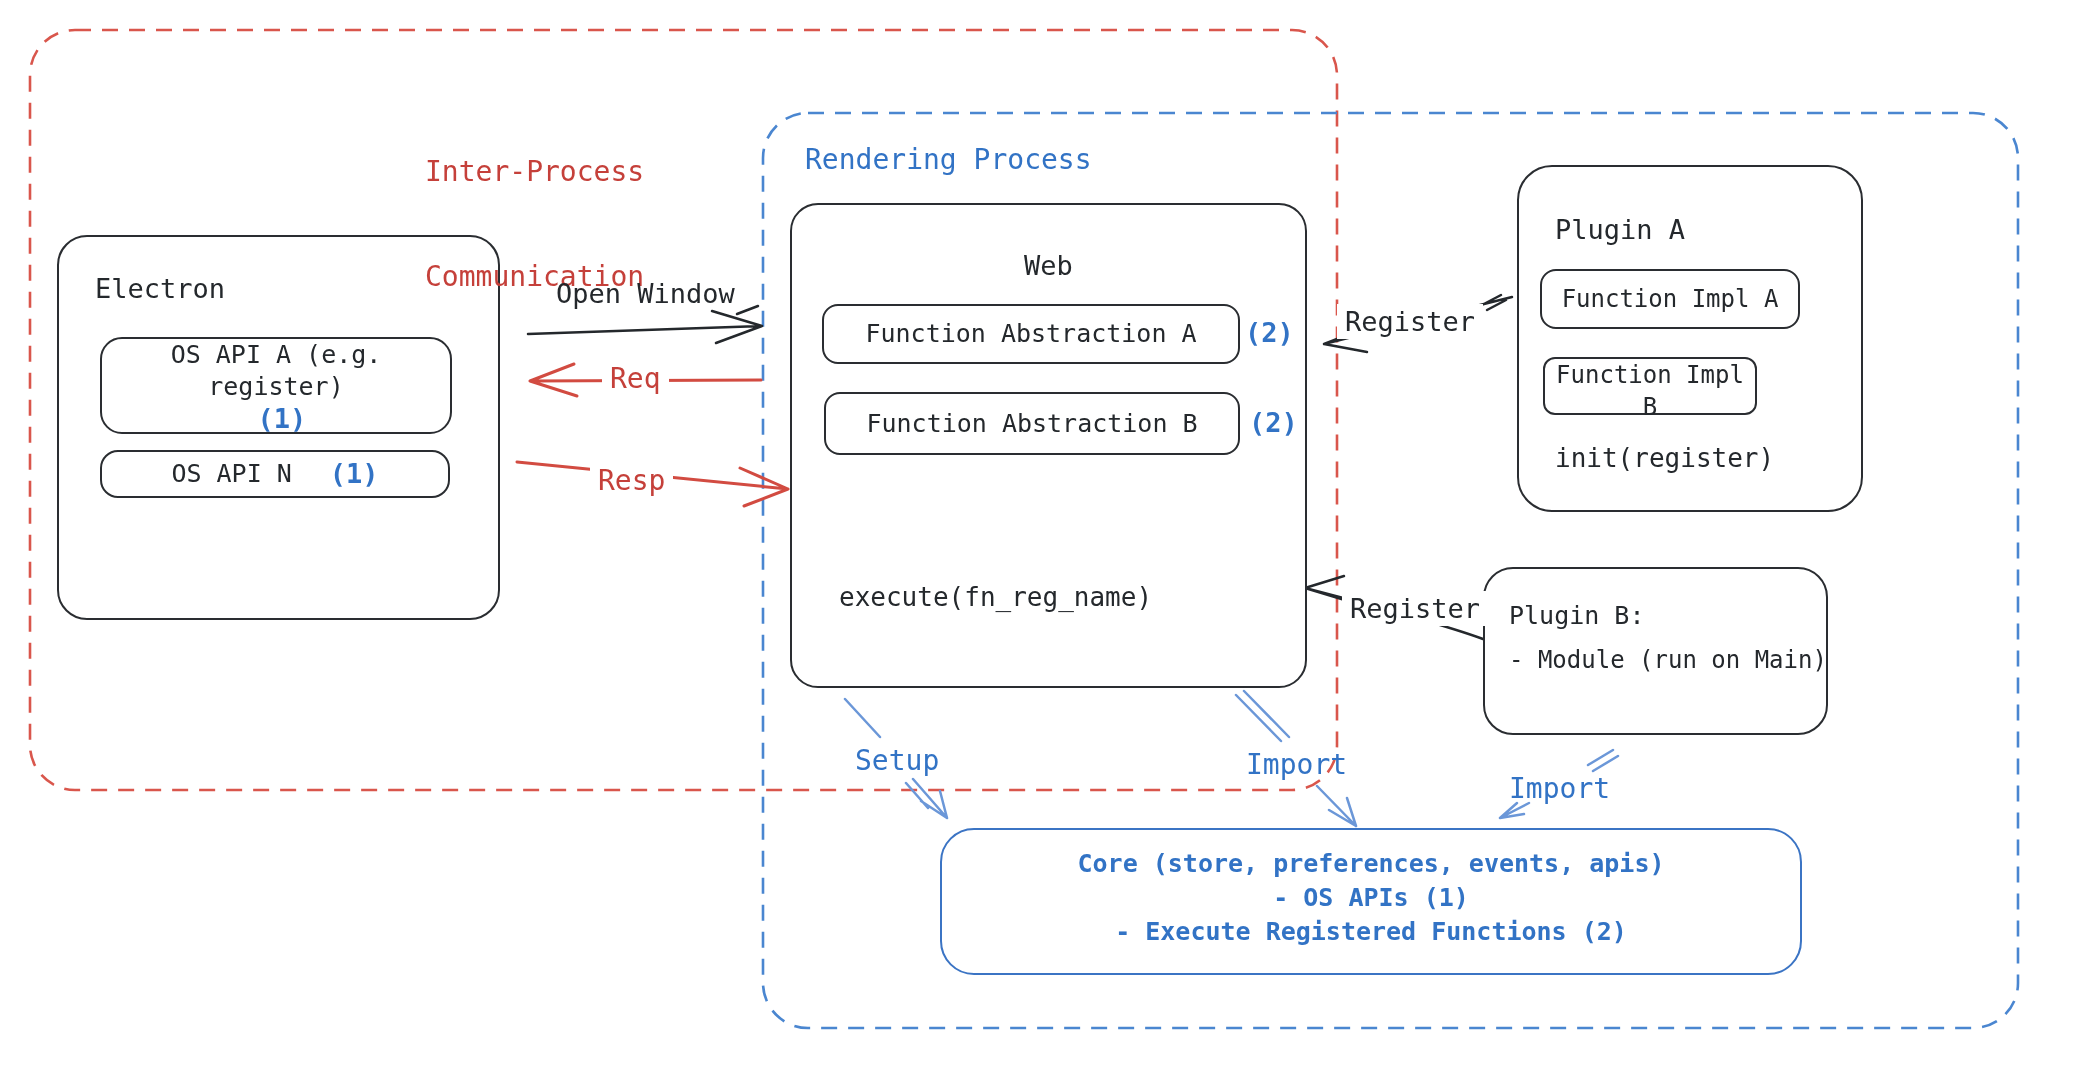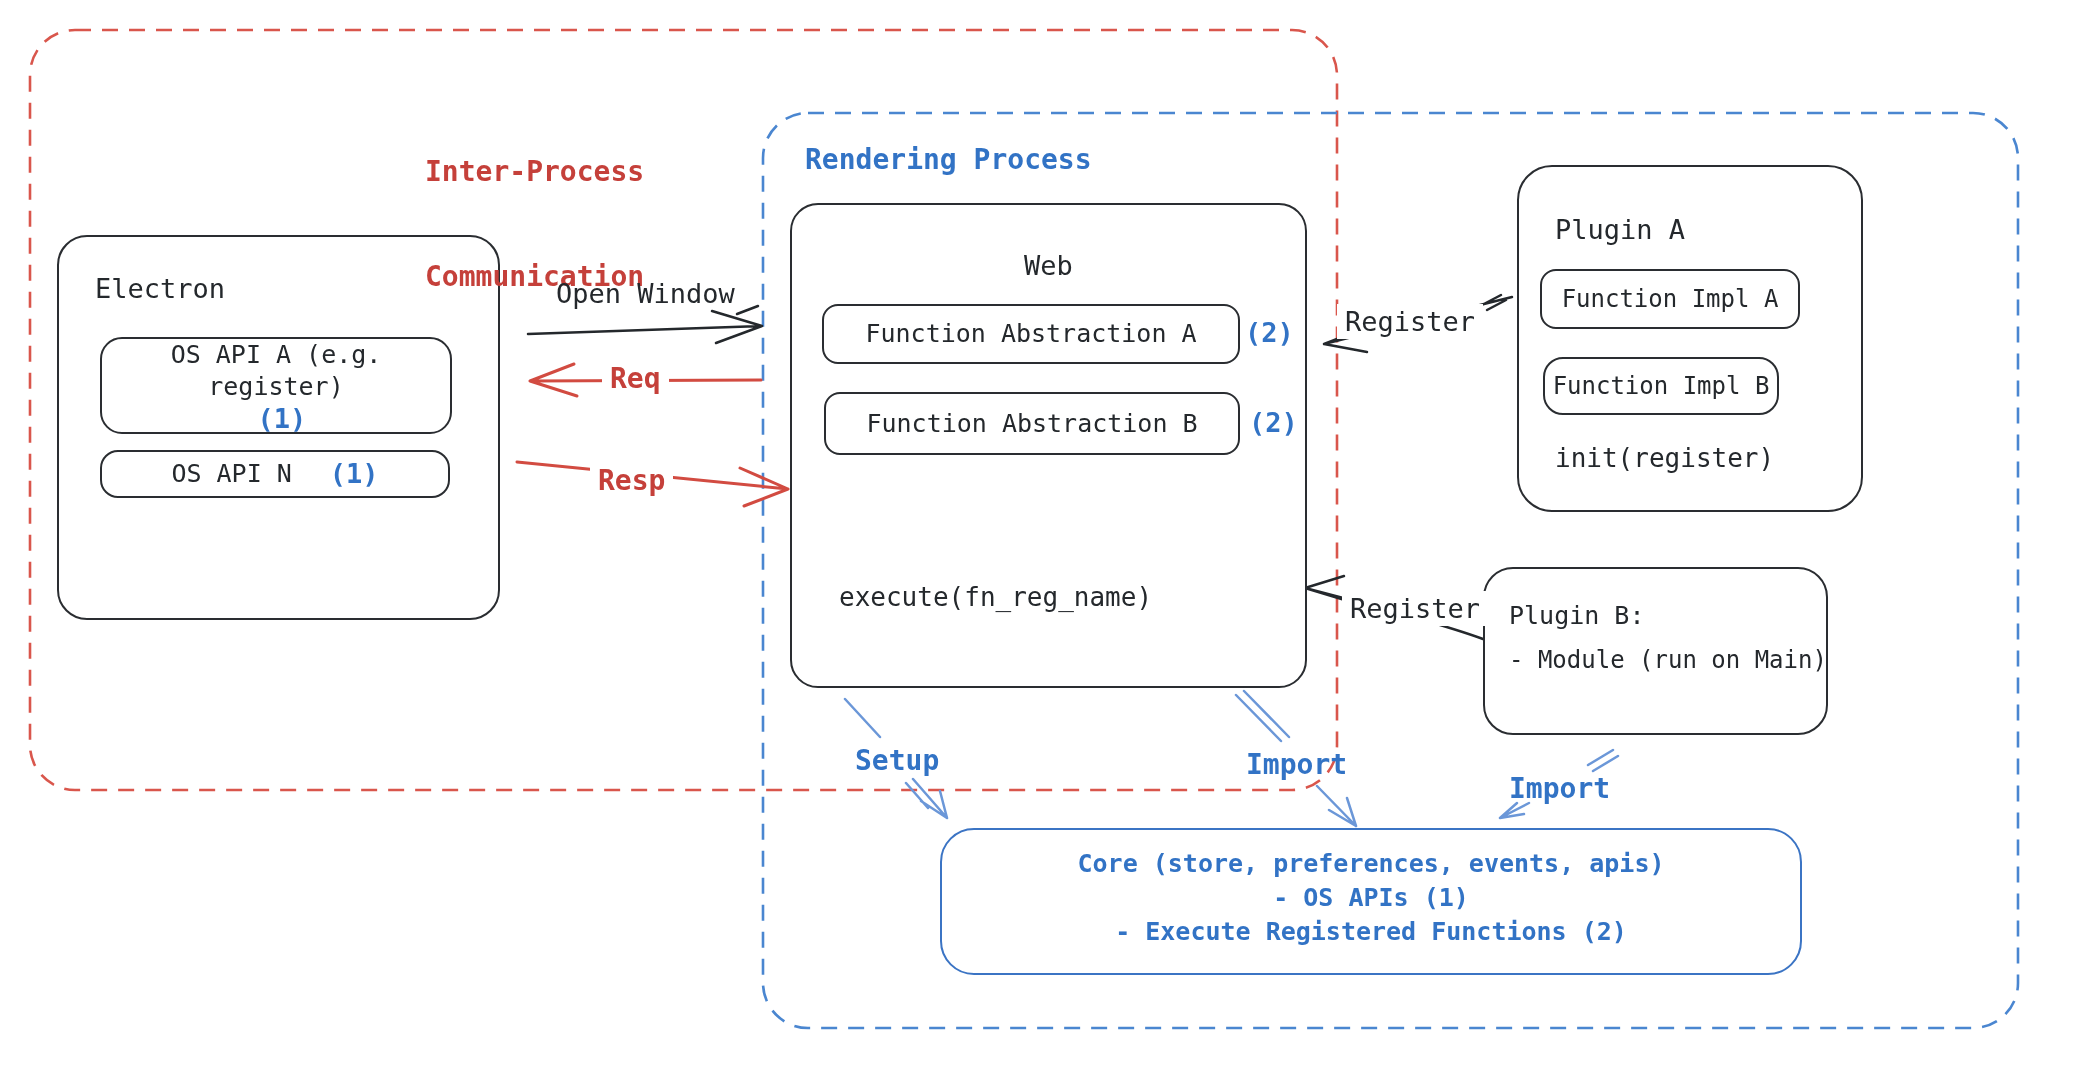--- a/index.html
+++ b/index.html
@@ -19,21 +19,21 @@
   .layer{position:absolute;left:0;top:0;width:2074px;height:1066px;pointer-events:none}
   .regions{z-index:1}
   .arrows{z-index:2}
   .box{position:absolute;border:2.5px solid var(--border);background:#ffffff;z-index:3}
   .subbox{position:absolute;border:2px solid var(--border);background:#ffffff;
           display:flex;align-items:center;justify-content:center;flex-wrap:wrap;
           text-align:center;line-height:32px}
   .label{position:absolute;z-index:4;white-space:pre}
   .red{color:var(--red)}
   .blue{color:var(--blue)}
-  .bold{font-weight:bold}
+  .bold{font-weight:normal}
   .whitebg{background:#ffffff;padding:2px 8px}
   .badge{color:var(--blue);font-weight:bold}
   .box-title{position:absolute;font-size:27px}
   .fa-label{font-size:25px}
   .core-box{position:absolute;border:2.5px solid #3b74c4;border-radius:34px;background:#fff;
             z-index:3;color:var(--blue);text-align:center;font-size:25px;line-height:34px;
             padding-top:17px;font-weight:bold}
 </style>
 </head>
 <body>
@@ -103,21 +103,21 @@
     <span class="badge" style="position:absolute;left:457px;top:289px;font-size:27px"></span>
     <div style="position:absolute;left:47px;top:377px;font-size:26px">execute(fn_reg_name)</div>
   </div>
 
   <div class="label whitebg" style="left:1337px;top:304px;font-size:27px">Register</div>
   <div class="label whitebg" style="left:1342px;top:591px;font-size:27px">Register</div>
 
   <div class="box" style="left:1517px;top:165px;width:346px;height:347px;border-radius:35px">
     <div class="box-title" style="left:36px;top:47px">Plugin A</div>
     <div class="subbox" style="left:21px;top:102px;width:260px;height:60px;border-radius:16px;font-size:24px">Function Impl A</div>
-    <div class="subbox" style="left:24px;top:190px;width:236px;height:58px;border-radius:20px;font-size:24px">Function Impl B</div>
+    <div class="subbox" style="left:24px;top:190px;width:214px;height:58px;border-radius:12px;font-size:24px">Function Impl B</div>
     <div style="position:absolute;left:36px;top:276px;font-size:26px">init(register)</div>
   </div>
 
   <div class="box" style="left:1483px;top:567px;width:345px;height:168px;border-radius:30px">
     <div style="position:absolute;left:24px;top:24px;font-size:25px;line-height:45px;white-space:nowrap">
       <div>Plugin B:</div>
       <div style="font-size:24px">- Module (run on Main)</div>
     </div>
   </div>
 

